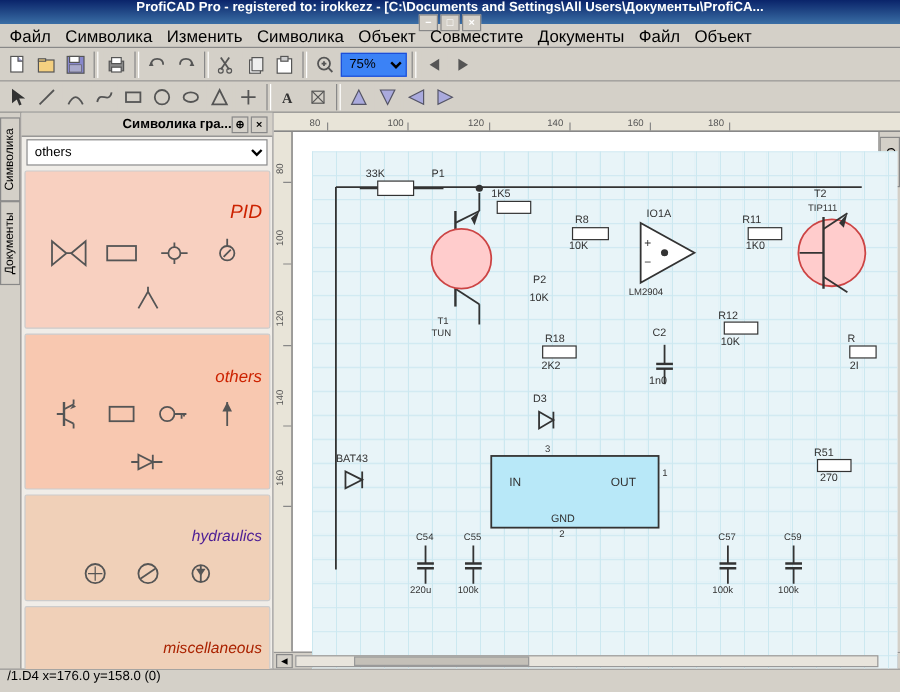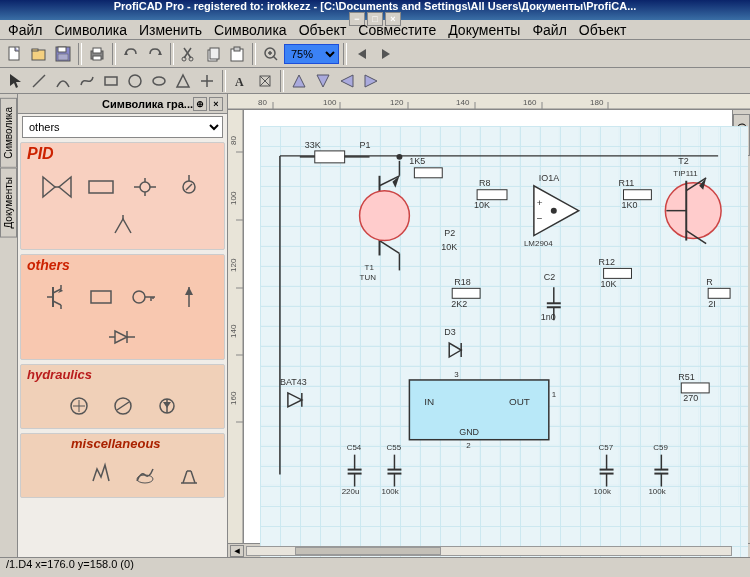--- a/index.html
+++ b/index.html
@@ -147,29 +147,31 @@
       border: 1px solid #ccc;
       margin-bottom: 4px;
       border-radius: 2px;
     }
     .cat-block.pid { background: #f8d0c0; }
     .cat-block.others { background: #f8c8b0; }
     .cat-block.hydraulics { background: #f0d0b8; }
     .cat-block.miscellaneous { background: #f0d0b8; padding-left: 44px; }
 
     .cat-title {
+      text-align: right;
       padding: 2px 6px;
       font-size: 12px;
-      font-weight: bold;
+      font-weight: normal;
       color: #cc2200;
       font-style: italic;
+      margin-top: 24px;
     }
     .cat-title.pid { color: #cc2200; font-size: 16px; }
     .cat-title.others { color: #cc2200; font-size: 14px; }
-    .cat-title.hydraulics { color: #b91c1c; font-size: 13px; }
+    .cat-title.hydraulics { color: #4c1d95; font-size: 13px; }
     .cat-title.misc { color: #aa2200; font-size: 13px; }
 
     .cat-symbols {
       display: flex;
       flex-wrap: wrap;
       padding: 4px;
       gap: 4px;
       justify-content: center;
     }
     .sym-item {

